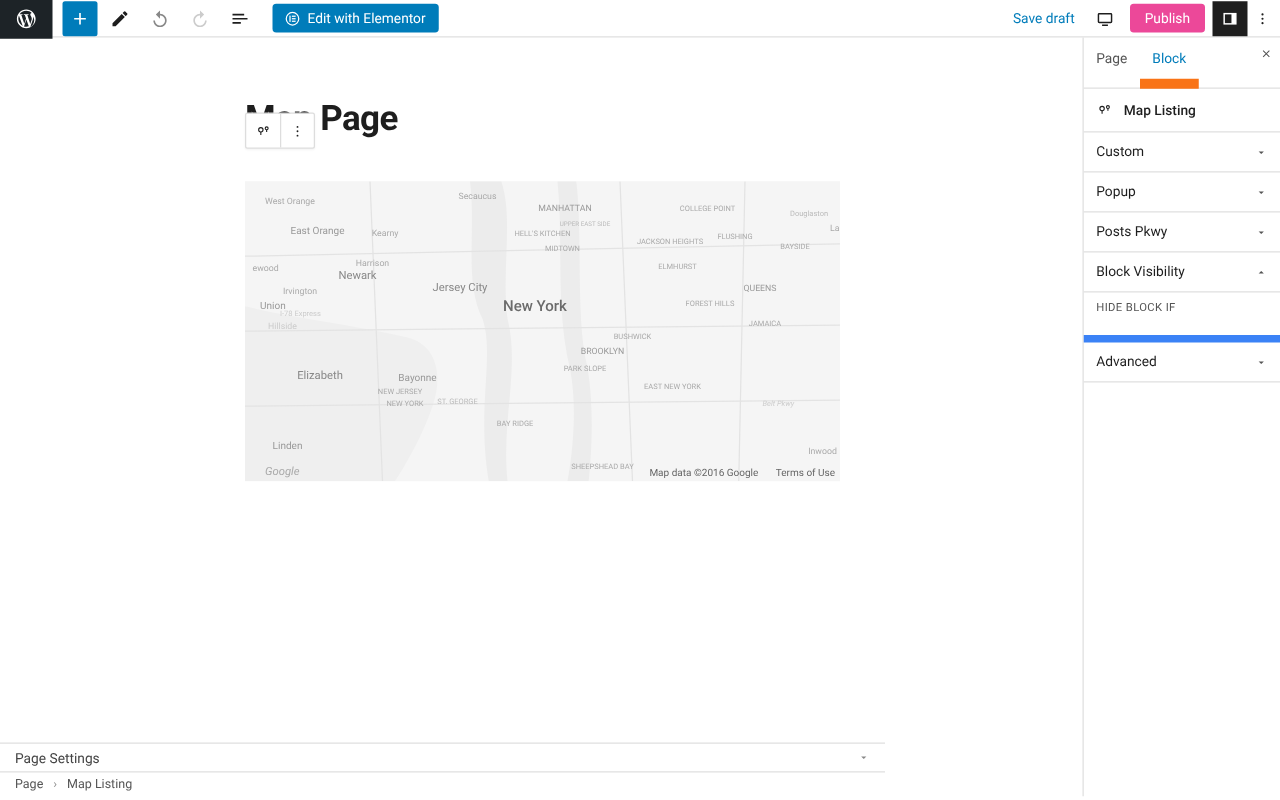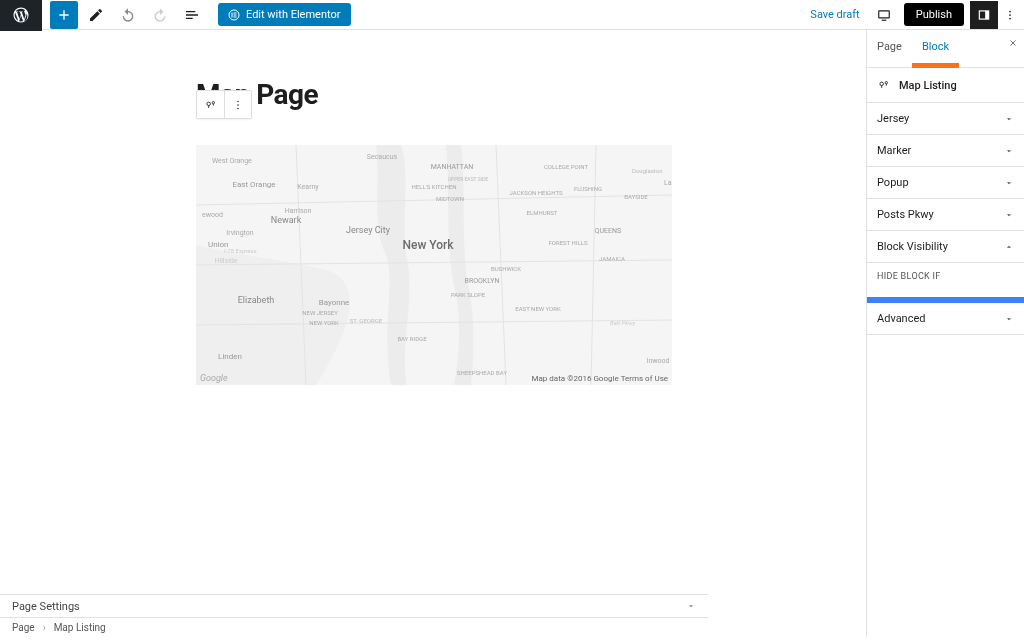--- a/index.html
+++ b/index.html
@@ -10,46 +10,46 @@
 .wp-logo { width: 42px; height: 33px; background: #1d2327; display: flex; align-items: center; justify-content: center; }
 .wp-logo svg { width: 18px; height: 18px; fill: #fff; }
 .sq-btn { width: 28px; height: 28px; display: flex; align-items: center; justify-content: center; cursor: pointer; border-radius: 2px; margin-left: 4px; }
 .sq-add { background: #007cba; color: #fff; margin-left: 8px; }
 .sq-btn svg { width: 16px; height: 16px; }
 .elementor-btn { margin-left: 12px; background: #007cba; color: #fff; font-size: 11px; padding: 5px 10px; border-radius: 3px; display: flex; align-items: center; cursor: pointer; }
 .elementor-btn svg { width: 12px; height: 12px; margin-right: 6px; fill: #fff; }
 .topbar-spacer { flex: 1; }
 .save-draft { color: #007cba; font-size: 11px; margin-right: 10px; cursor: pointer; }
 .device-btn { width: 28px; height: 28px; display: flex; align-items: center; justify-content: center; cursor: pointer; }
-.publish-btn { background: #000000; color: #fff; font-size: 11px; padding: 5px 12px; border-radius: 3px; margin: 0 6px; cursor: pointer; }
+.publish-btn { background: #ec4899; color: #fff; font-size: 11px; padding: 5px 12px; border-radius: 3px; margin: 0 6px; cursor: pointer; }
 .settings-toggle { width: 28px; height: 28px; background: #1e1e1e; display: flex; align-items: center; justify-content: center; cursor: pointer; margin-right: 2px; }
 .settings-toggle svg { fill: #fff; }
 .more-btn { width: 20px; height: 28px; display: flex; align-items: center; justify-content: center; cursor: pointer; margin-right: 4px;}
 
 
 .body-row { display: flex; height: 607px; }
 .editor-area { flex: 1; position: relative; overflow: hidden; }
 .sidebar { width: 158px; border-left: 1px solid #e0e0e0; display: flex; flex-direction: column; font-size: 11px; }
 
 
 .canvas { position: absolute; left: 196px; top: 48px; width: 476px; }
 .page-title { font-size: 28px; font-weight: 700; letter-spacing: -0.5px; }
 .block-toolbar { position: absolute; left: 196px; top: 60px; display: flex; border: 1px solid #ddd; background: #fff; border-radius: 2px; box-shadow: 0 1px 2px rgba(0,0,0,0.05);}
 .block-toolbar .tb-cell { width: 27px; height: 27px; display: flex; align-items: center; justify-content: center; cursor: pointer; }
 .block-toolbar .tb-cell + .tb-cell { border-left: 1px solid #ddd; }
 
 .map-block { margin-top: 34px; width: 476px; height: 240px; position: relative; background:#f6f6f6; overflow:hidden;}
 .map-svg { width:100%; height:100%; }
-.map-attr { position:absolute; right:4px; bottom:2px; font-size:8px; color:#666; display:flex; gap:2px;padding-left:12px;}
-.map-google { position:absolute; left:4px; bottom:2px; font-size:9px; color:#aaa; font-style:italic;}
+.map-attr { position:absolute; right:4px; bottom:2px; font-size:8px; color:#666; display:flex; gap:14px;padding-left:12px;}
+.map-google { position:absolute; left:16px; bottom:2px; font-size:9px; color:#aaa; font-style:italic;}
 
 
 .side-tabs { display:flex; border-bottom:1px solid #e0e0e0; position:relative; }
 .side-tab { padding: 10px 10px; font-size: 11px; color:#555; cursor:pointer; }
-.side-tab.active { color:#007cba; border-bottom: 5px solid #f97316; margin-bottom:-1px;}
+.side-tab.active { color:#007cba; border-bottom: 8px solid #f97316; margin-bottom:-1px;}
 .side-close { position:absolute; right:6px; top:8px; cursor:pointer; }
 .block-id { display:flex; align-items:center; padding: 10px 10px; border-bottom:1px solid #e0e0e0; gap:8px; font-size:11px; font-weight:500;}
 .panel-row { padding: 9px 10px; border-bottom:1px solid #e0e0e0; display:flex; justify-content:space-between; align-items:center; cursor:pointer; font-size:11px;}
 .panel-body { padding: 8px 10px 12px; border-bottom:6px solid #3b82f6;}
 .panel-body .lbl { font-size:9px; color:#555; text-transform:uppercase; letter-spacing:0.3px; margin-bottom:4px;}
 .sel { width:100%; border:1px solid #ccc; border-radius:2px; padding:4px 6px; font-size:11px; background:#fff; display:flex; justify-content:space-between; align-items:center; cursor:pointer;}
 
 
 .bottom-area { position:absolute; left:0; bottom:0; right:158px; }
 .page-settings-bar { height: 23px; border-top:1px solid #e0e0e0; display:flex; align-items:center; padding: 1px 12px; font-size:11px; color:#444; justify-content:space-between;}
@@ -250,27 +250,21 @@
       <svg class="ic" viewBox="0 0 24 24" fill="none" stroke="#1e1e1e" stroke-width="1.5">
           <circle cx="8" cy="10" r="3"></circle>
           <path d="M8 13v4"></path>
           <circle cx="16" cy="8" r="2"></circle>
           <path d="M16 10v3"></path>
         </svg>
       <span>Map Listing</span>
     </div>
 
     <div class="panel-row">
-      <span>Jersey</span>
-      <svg class="chev" viewBox="0 0 24 24" fill="#555">
-          <path d="M7 10l5 5 5-5z"></path>
-        </svg>
-    </div>
-    <div class="panel-row">
-      <span>Marker</span>
+      <span>Custom</span>
       <svg class="chev" viewBox="0 0 24 24" fill="#555">
           <path d="M7 10l5 5 5-5z"></path>
         </svg>
     </div>
     <div class="panel-row">
       <span>Popup</span>
       <svg class="chev" viewBox="0 0 24 24" fill="#555">
           <path d="M7 10l5 5 5-5z"></path>
         </svg>
     </div>

